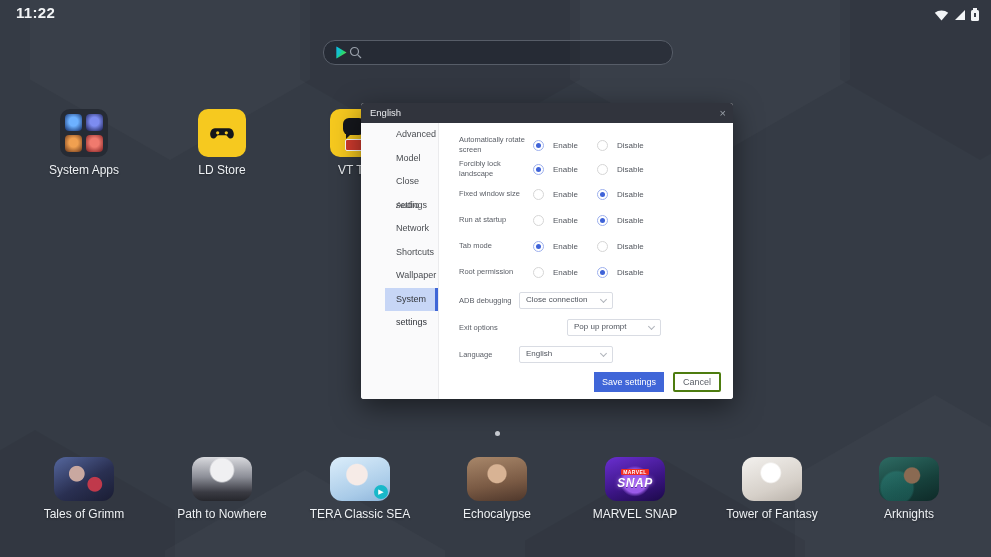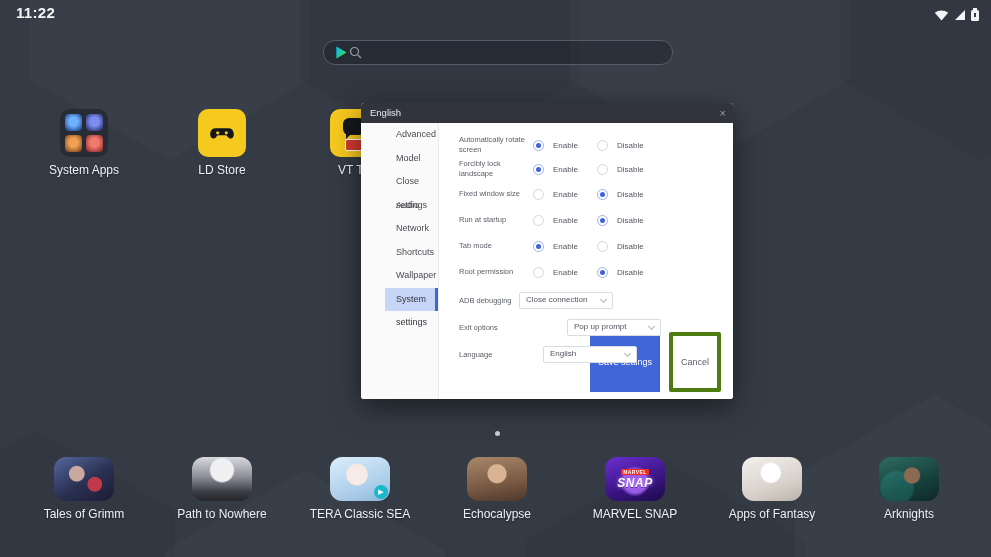--- a/index.html
+++ b/index.html
@@ -113,22 +113,22 @@
   .rtext{font-size:8px;color:#53575f;}
   .dlabel{width:60px;font-size:7.5px;color:#5a5e66;flex:none;}
   .dropdown{width:92px;height:15px;border:1px solid #d9dce3;border-radius:2px;background:#fff;
             position:relative;cursor:pointer;flex:none;}
   .dval{font-size:8px;color:#50555e;line-height:14px;padding-left:6px;display:block;}
   .chev{position:absolute;right:6px;top:4px;width:4px;height:4px;border-right:1px solid #b0b4bb;
         border-bottom:1px solid #b0b4bb;transform:rotate(45deg);}
   #dlg-footer{position:absolute;right:12px;bottom:7px;display:flex;gap:9px;}
   #save-btn{background:#4066d8;color:#fff;border:none;border-radius:0;font-size:9px;
             padding:3px 8px;cursor:pointer;font-family:"Liberation Sans",sans-serif;}
-  #cancel-btn{background:#fff;color:#5a5e66;border:4px solid #4d7c0f;border-radius:2px;
-            font-size:9px;padding:21px 8px;cursor:pointer;font-family:"Liberation Sans",sans-serif;}
+  #cancel-btn{background:#fff;color:#5a5e66;border:2px solid #4d7c0f;border-radius:2px;
+            font-size:9px;padding:3px 8px;cursor:pointer;font-family:"Liberation Sans",sans-serif;}
 </style>
 </head>
 <body>
 
 <div id="screen">
 
   <div class="hx light" style="left:30px;top:-150px"></div>
   <div class="hx dark" style="left:300px;top:-150px"></div>
   <div class="hx light" style="left:570px;top:-150px"></div>
   <div class="hx dark" style="left:840px;top:-150px"></div>
@@ -297,21 +297,21 @@
               <span class="chev"></span>
             </div>
           </div>
           <div class="crow" style="top: 193px; gap: 48px;">
             <div class="dlabel">Exit options</div>
             <div class="dropdown">
               <span class="dval">Pop up prompt</span>
               <span class="chev"></span>
             </div>
           </div>
-          <div class="crow" style="top: 220px; gap: 24px;">
+          <div class="crow" style="top: 220px;">
             <div class="dlabel">Language</div>
             <div class="dropdown">
               <span class="dval">English</span>
               <span class="chev"></span>
             </div>
           </div>
         </div>
     </div>
   </div>
 
@@ -338,21 +338,21 @@
       </div>
       <div class="app dock" style="left: 580px;">
         <div class="app-icon marvel-snap-logo">
           <div class="marvel-small">MARVEL</div>
           <div class="snap-big">SNAP</div>
         </div>
         <div class="app-label">MARVEL SNAP</div>
       </div>
       <div class="app dock" style="left: 717px;">
         <div class="app-icon tower-of-fantasy-art"></div>
-        <div class="app-label">Apps of Fantasy</div>
+        <div class="app-label">Tower of Fantasy</div>
       </div>
       <div class="app dock" style="left: 854px;">
         <div class="app-icon arknights-art"></div>
         <div class="app-label">Arknights</div>
       </div>
     </div>
 
 </div>
 
 </body></html>

